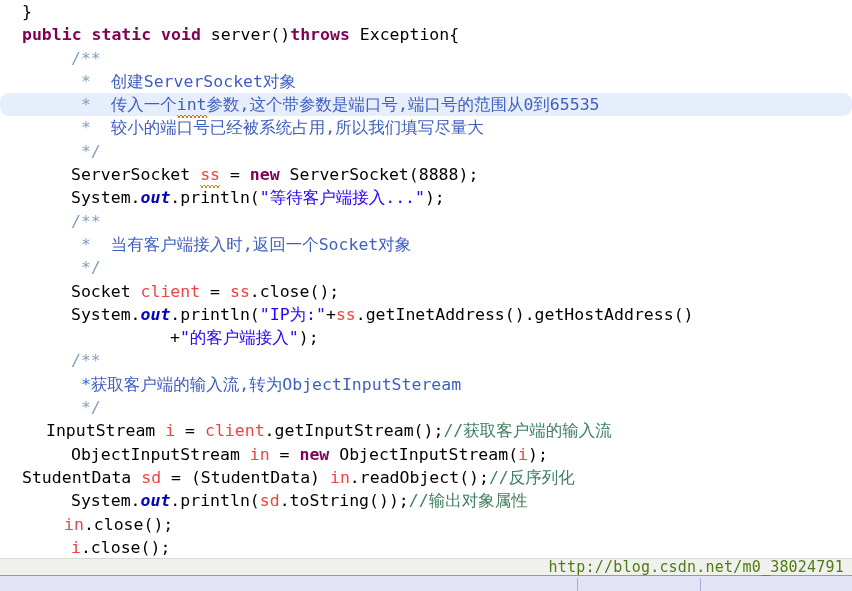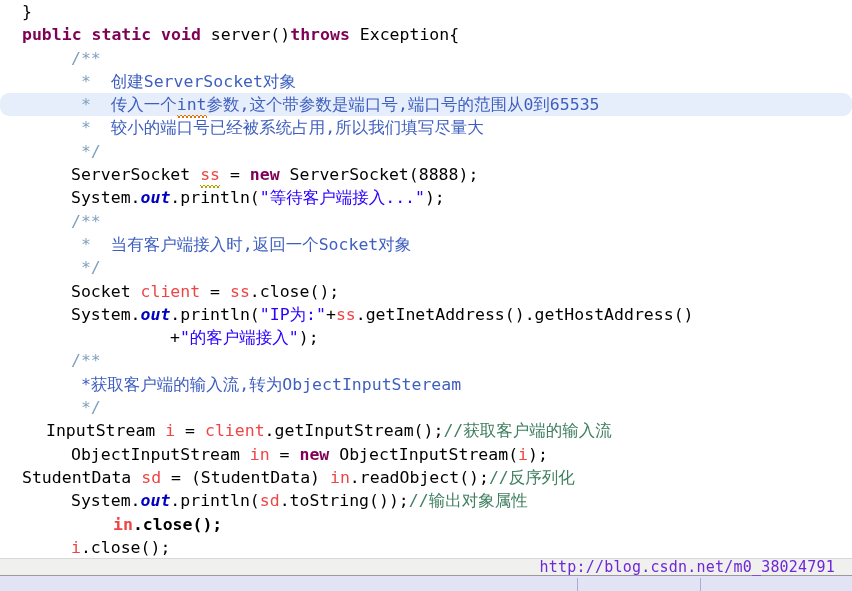--- a/index.html
+++ b/index.html
@@ -99,26 +99,26 @@
     bottom: 15px;
     width: 852px;
     height: 18px;
     background: #f0f0ee;
     border-top: 1px solid #d8d8d4;
     border-bottom: 1px solid #9a9a99;
     box-sizing: border-box;
   }
   #watermark {
     position: absolute;
-    right: 17px;
+    right: 8px;
     top: 50%;
     transform: translateY(-50%);
     font-family: "DejaVu Sans Mono", "Liberation Mono", monospace;
     font-size: 15px;
-    color: #6d28d9;
+    color: #4d7c0f;
     white-space: pre;
     letter-spacing: 0.2px;
   }
   #blue-strip {
     position: absolute;
     left: 0;
     bottom: 0;
     width: 852px;
     height: 15px;
     background: #e2e4f5;
@@ -178,21 +178,21 @@
     <div class="line" style="padding-left:71px;"><span class="jdoctag"> */</span></div>
 
     <div class="line" style="padding-left:46px;"><span class="plain">InputStream </span><span class="var">i</span><span class="plain"> = </span><span class="var">client</span><span class="plain">.getInputStream();</span><span class="cmt">//获取客户端的输入流</span></div>
 
     <div class="line" style="padding-left:71px;"><span class="plain">ObjectInputStream </span><span class="var">in</span><span class="plain"> = </span><span class="kw">new </span><span class="plain">ObjectInputStream(</span><span class="var">i</span><span class="plain">);</span></div>
 
     <div class="line" style=""><span class="plain">StudentData </span><span class="var">sd</span><span class="plain"> = (StudentData) </span><span class="var">in</span><span class="plain">.readObject();</span><span class="cmt">//反序列化</span></div>
 
     <div class="line" style="padding-left:71px;"><span class="plain">System.</span><span class="field">out</span><span class="plain">.println(</span><span class="var">sd</span><span class="plain">.toString());</span><span class="cmt">//输出对象属性</span></div>
 
-    <div class="line" style="padding-left:113px;font-weight:bold;"><span class="var">in</span><span class="plain">.close();</span></div>
+    <div class="line" style="padding-left:64px;"><span class="var">in</span><span class="plain">.close();</span></div>
 
     <div class="line" style="padding-left:71px;"><span class="var">i</span><span class="plain">.close();</span></div>
 
   </div>
 
   <div id="bottom-bar">
     <span id="watermark">http://blog.csdn.net/m0_38024791</span>
   </div>
 
   <div id="blue-strip">

